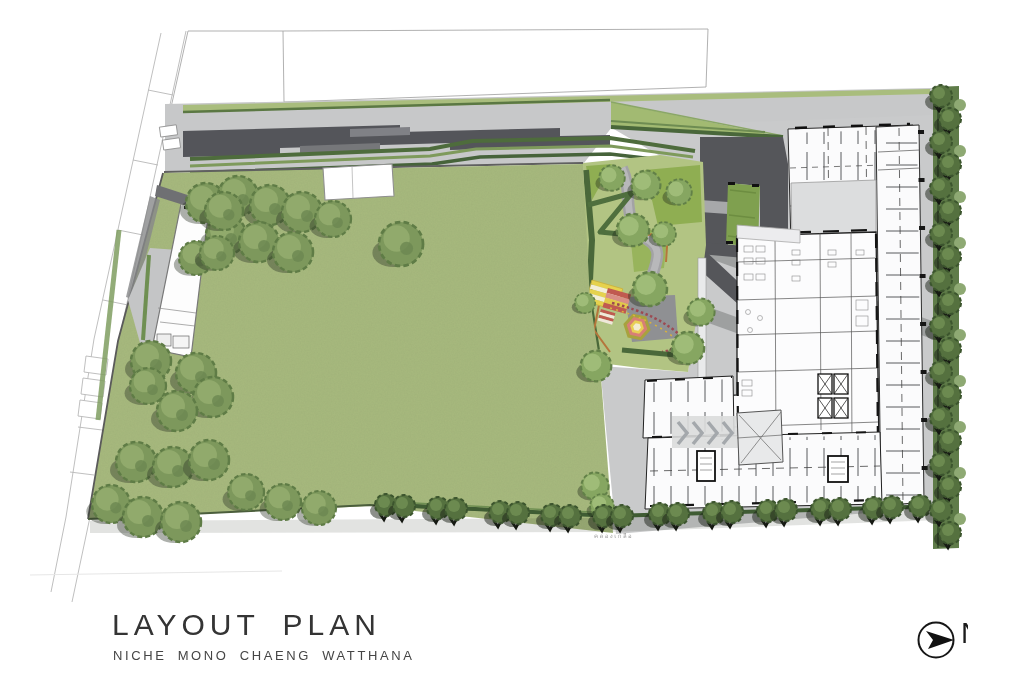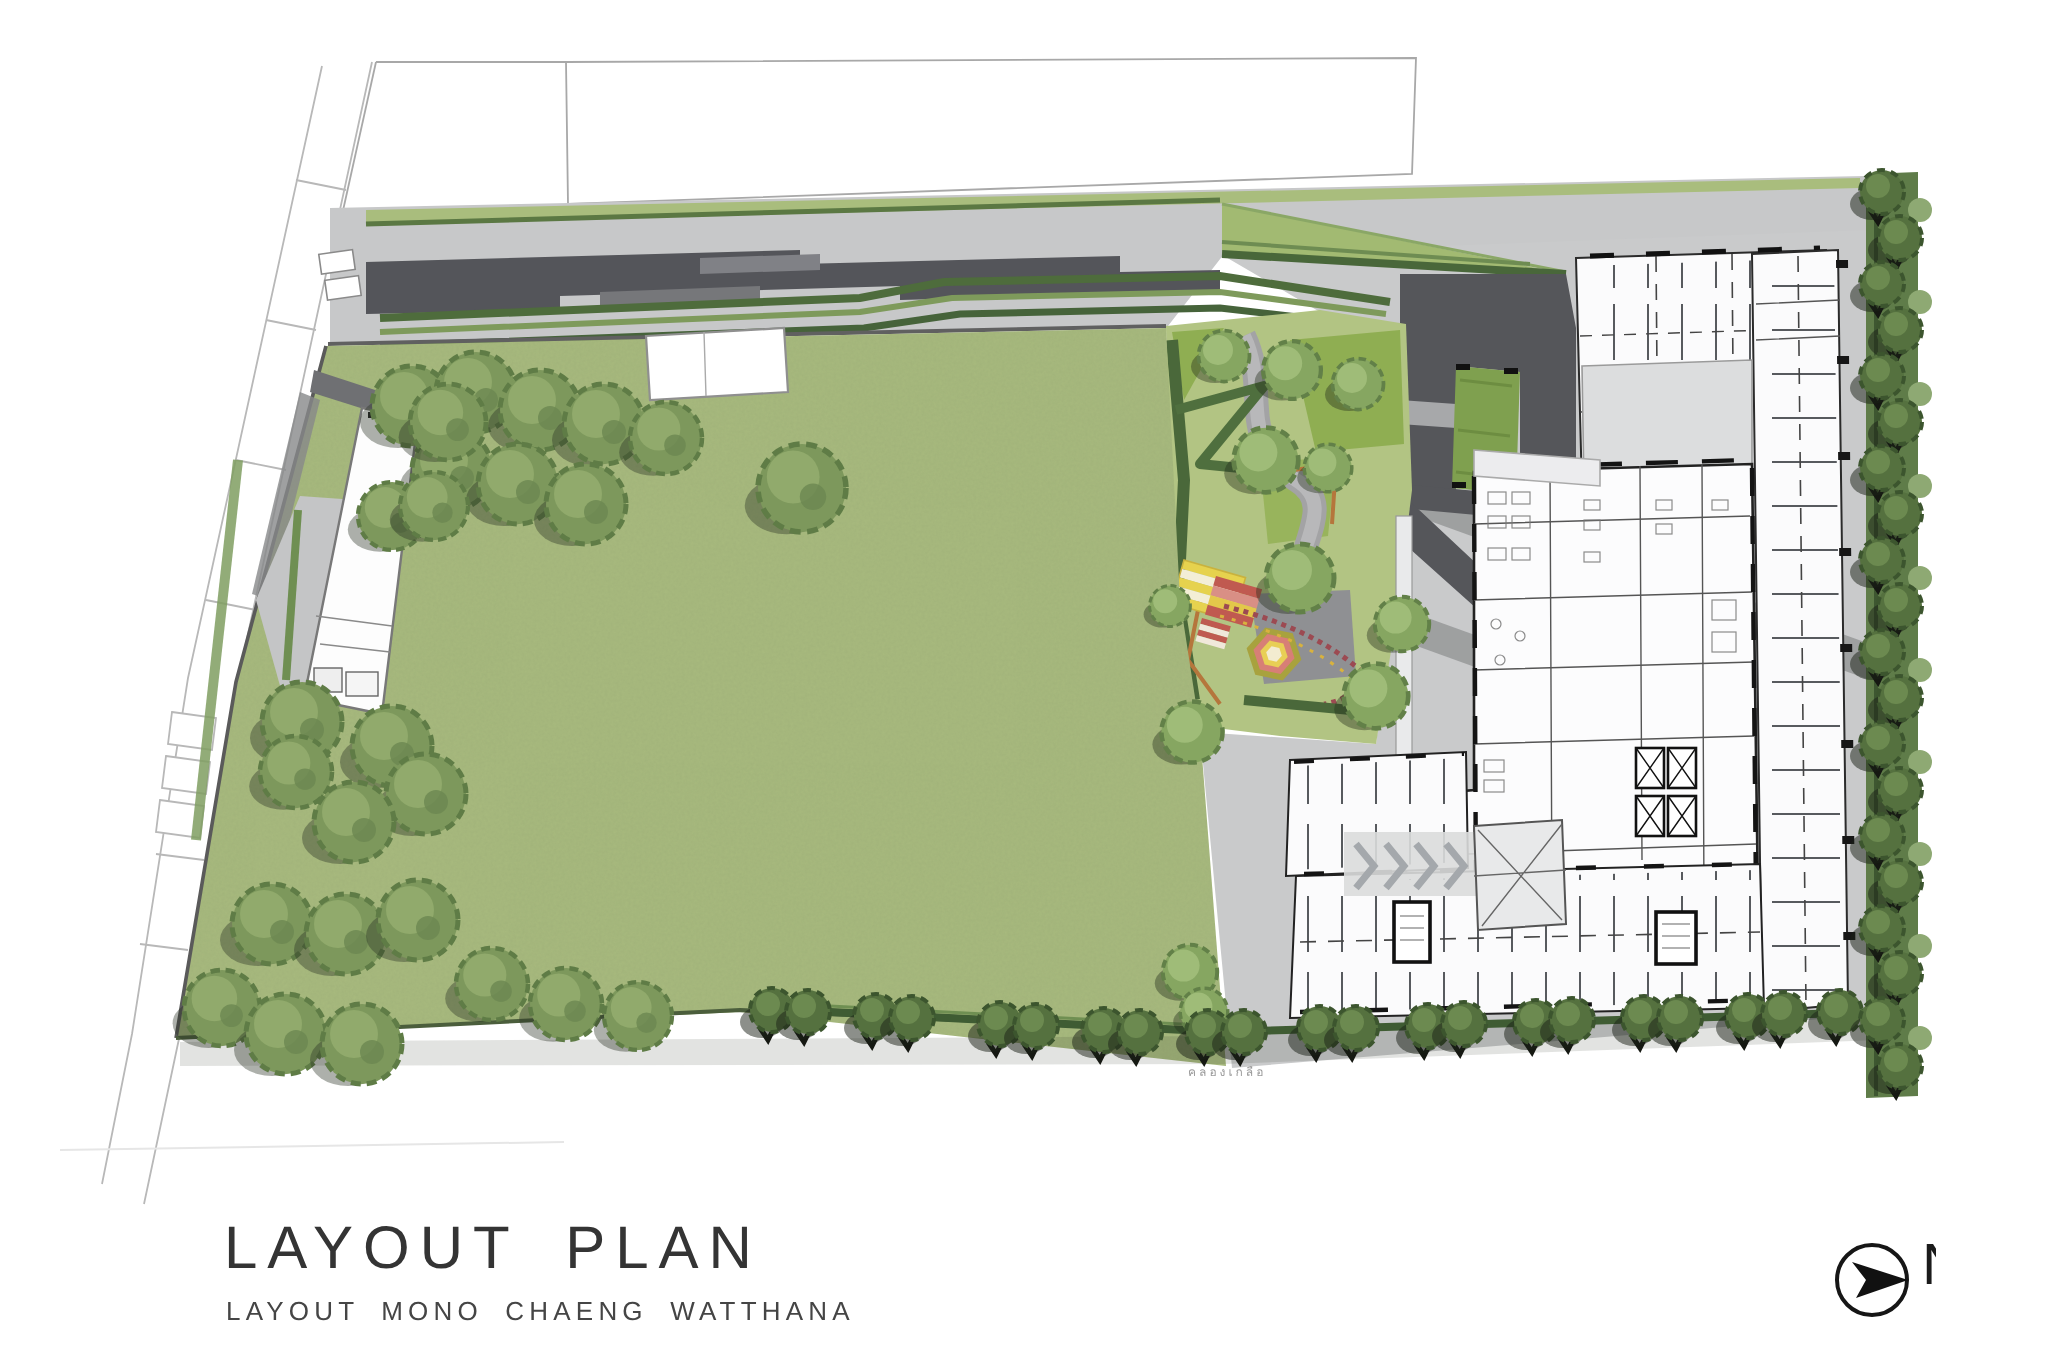--- a/index.html
+++ b/index.html
@@ -395,21 +395,21 @@
     <use href="#tB" transform="translate(941,464)"></use>
         <use href="#tB" transform="translate(950,487)"></use>
     <use href="#tB" transform="translate(941,510)"></use>
         <use href="#tB" transform="translate(950,533)"></use>
   </g>
 </svg>
 
 <div class="canal">คลองเกลือ</div>
 
 <div class="title">LAYOUT PLAN</div>
-<div class="subtitle">LAYOUT MONO CHAENG WATTHANA</div>
+<div class="subtitle">NICHE MONO CHAENG WATTHANA</div>
 
 <div class="compass">
   <svg width="44" height="44" viewBox="0 0 44 44">
     <circle cx="22" cy="22" r="17.5" fill="#ffffff" stroke="#161616" stroke-width="2"></circle>
     <path d="M12,13 L40,22 L14,31 L19,22 Z" fill="#111111"></path>
   </svg>
   <span class="n">N</span>
 </div>
 
 </div>

